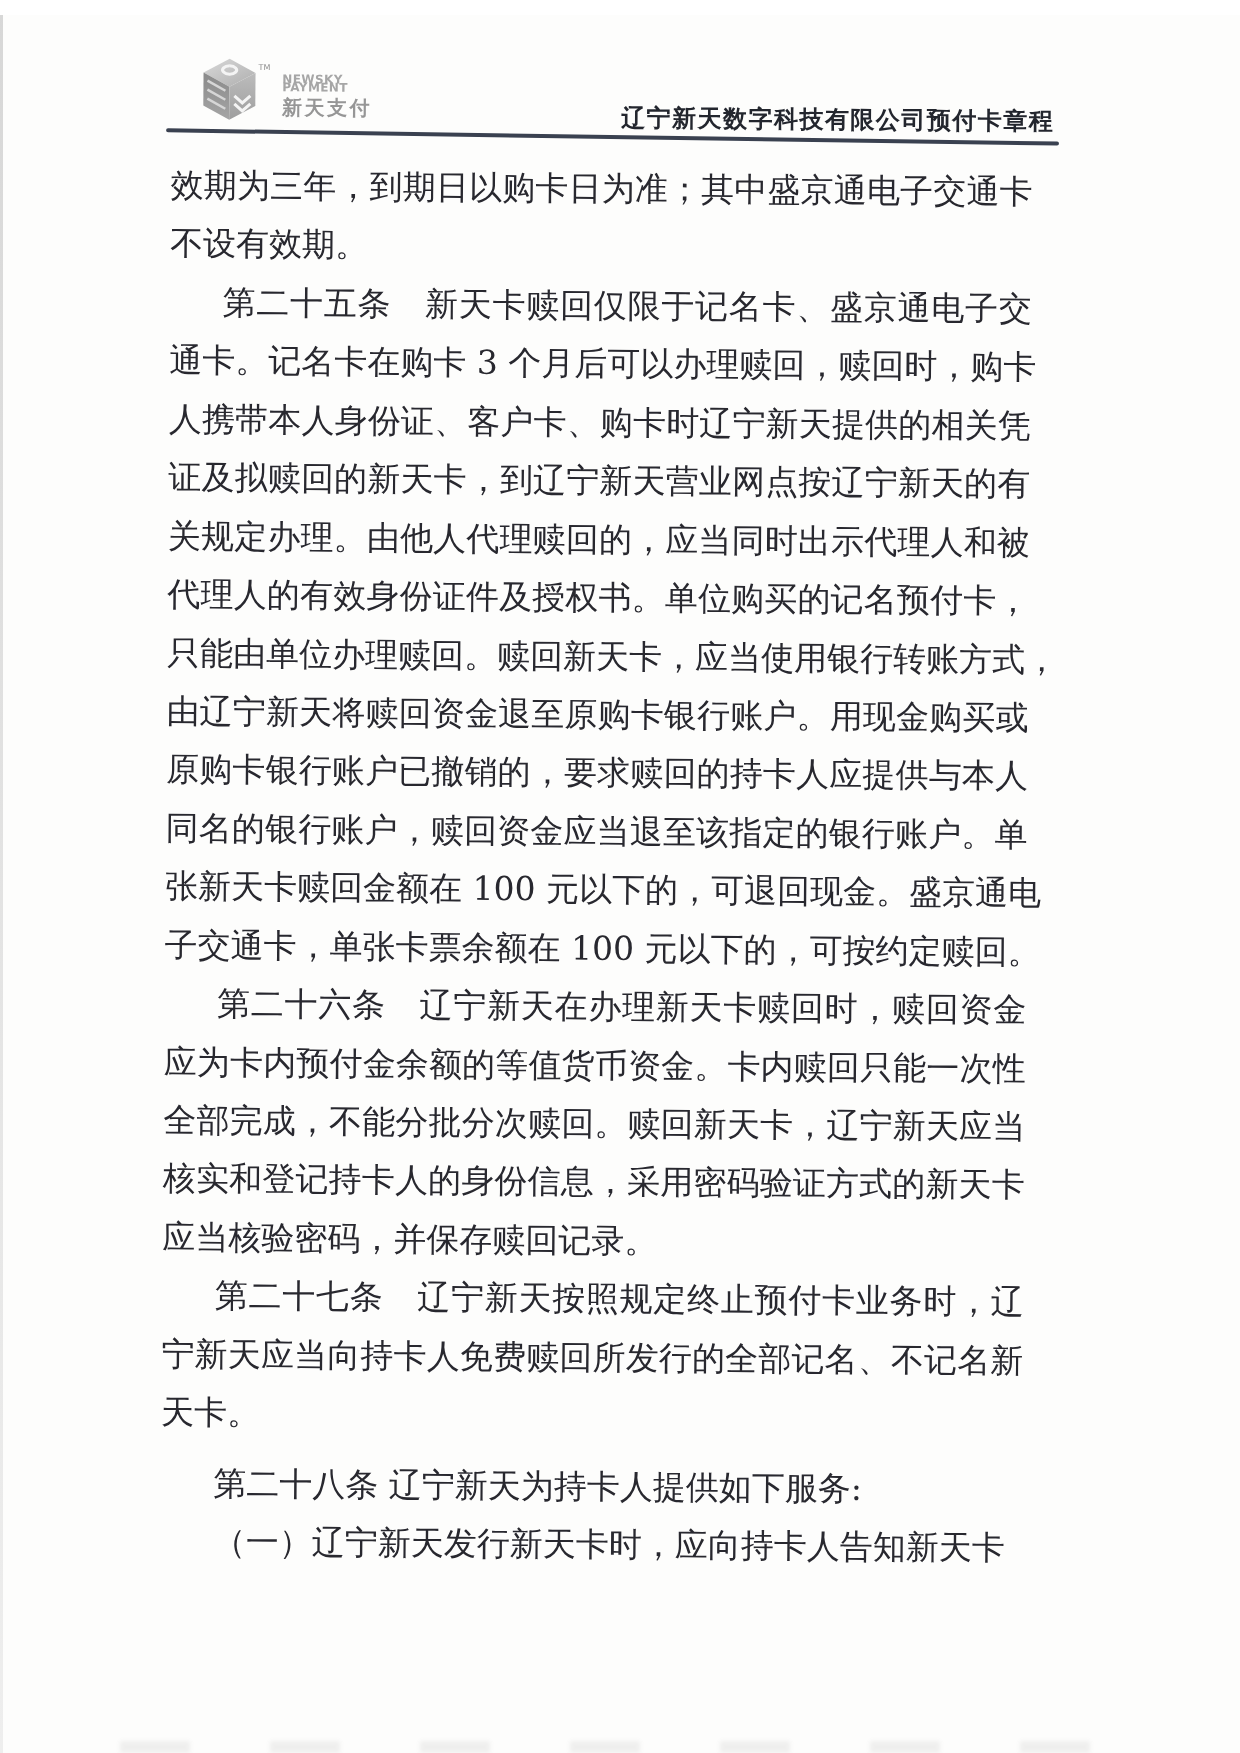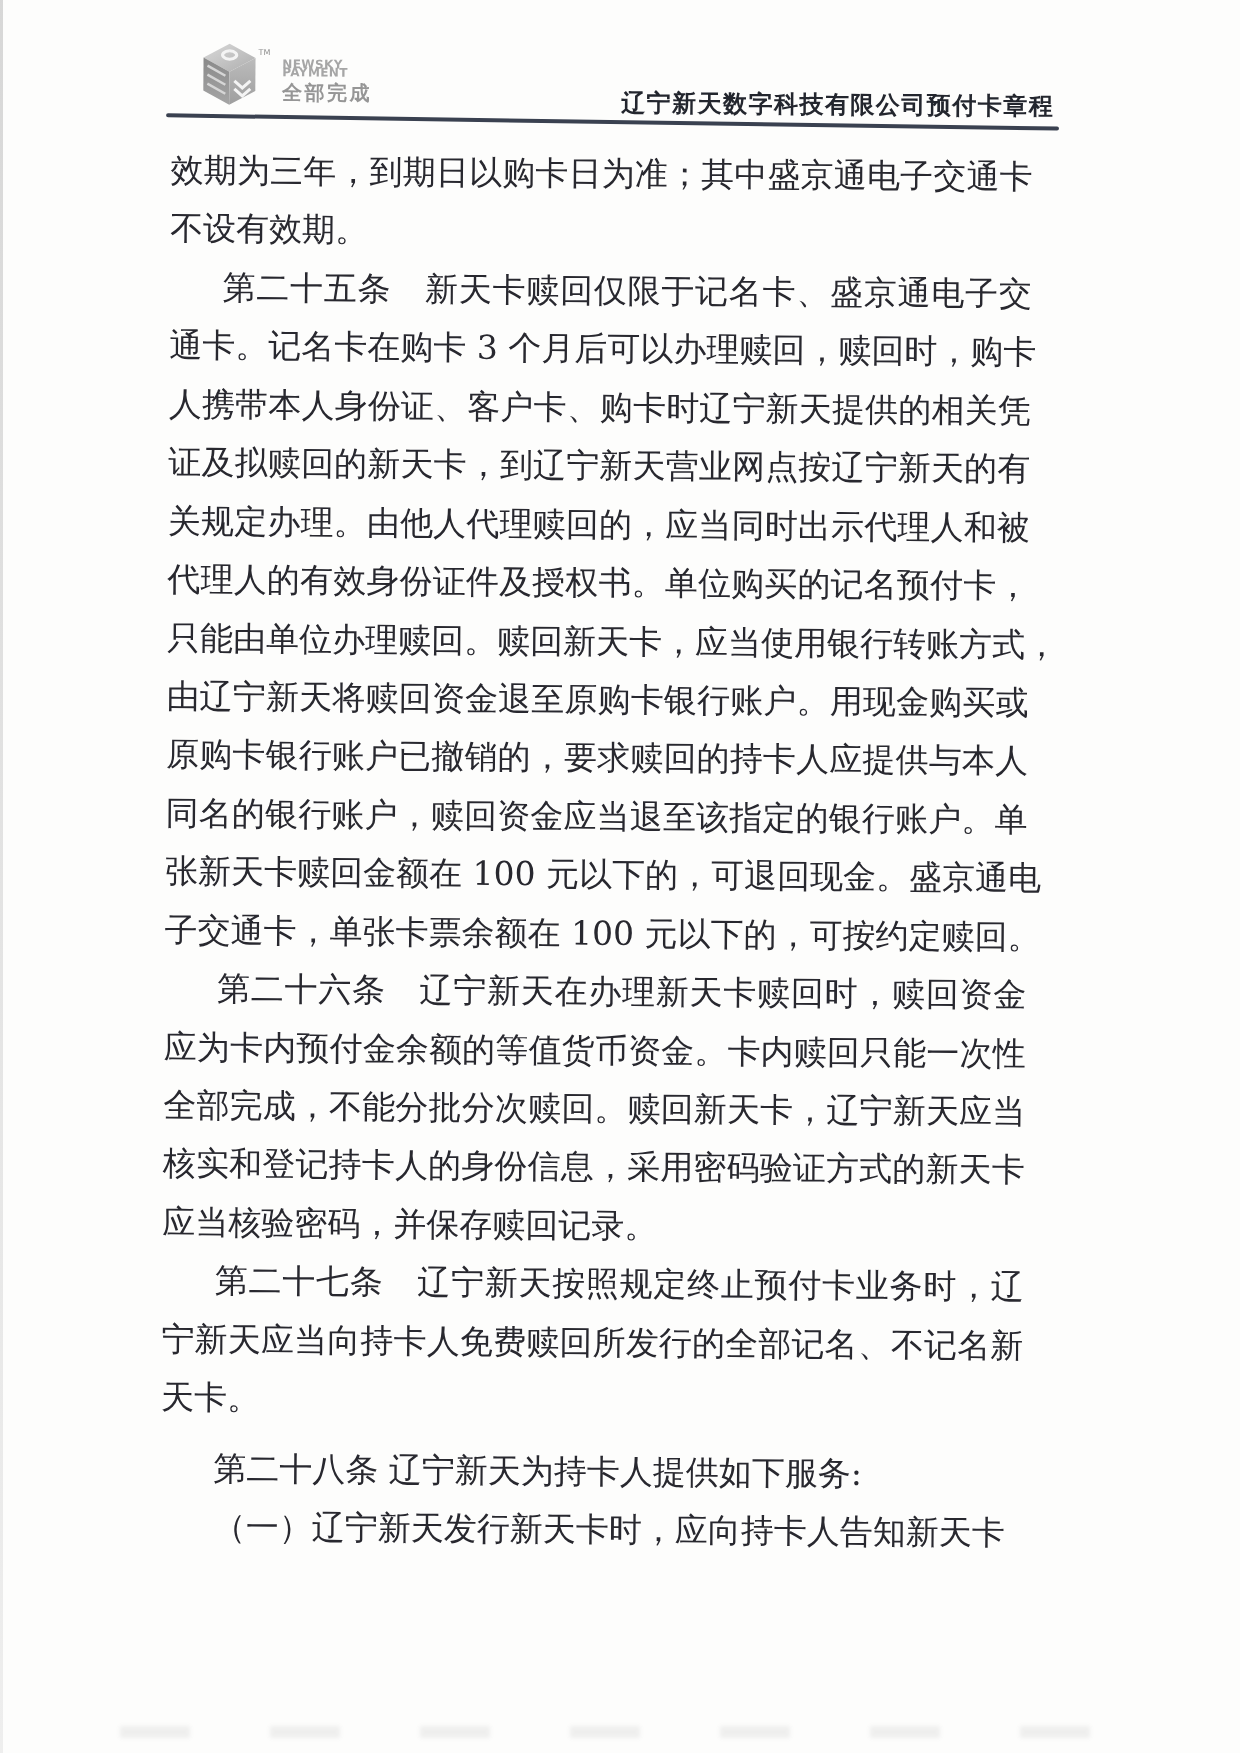--- a/index.html
+++ b/index.html
@@ -2,21 +2,21 @@
 <html><head>
 <meta charset="utf-8">
 <style>
   html,body{margin:0;padding:0;}
   body{
     width:1240px;height:1753px;
     background:#ffffff;
     overflow:hidden;position:relative;
     font-family:"DejaVu Serif","Liberation Serif",serif;
   }
-  .page{position:absolute;inset:0;background:#fdfdfc;}
+  .page{position:absolute;inset:0;background:#fdfdfc;margin-top:15px;}
   .content{position:absolute;inset:0;transform:rotate(0.45deg);transform-origin:0 0;}
 
   
   .logo{position:absolute;left:202px;top:40px;display:flex;align-items:flex-start;}
   .logo .tm{font-size:8px;color:#8f8f8f;margin:6px 0 0 1px;
     font-family:"DejaVu Sans","Liberation Sans",sans-serif;}
   .brand{margin:18px 0 0 12px;font-family:"DejaVu Sans","Liberation Sans",sans-serif;}
   .brand-en{font-size:12px;line-height:8px;color:#a6a6a6;font-weight:bold;letter-spacing:.4px;}
   .brand-cn{font-size:20px;color:#969696;font-weight:bold;letter-spacing:2.5px;margin-top:3px;}
 
@@ -77,21 +77,21 @@
         <path d="M6 24 L24 34" stroke="#d6d6d6" stroke-width="2.5" fill="none"></path>
         <path d="M6 33 L24 43" stroke="#d6d6d6" stroke-width="2.5" fill="none"></path>
         <path d="M6 42 L24 52" stroke="#d6d6d6" stroke-width="2.5" fill="none"></path>
         <path d="M33 39 L41 46 L49 39" stroke="#f4f4f4" stroke-width="3" fill="none"></path>
         <path d="M33 47 L41 54 L49 47" stroke="#f4f4f4" stroke-width="3" fill="none"></path>
       </svg>
       <span class="tm">TM</span>
       <div class="brand">
         <div class="brand-en">NEWSKY</div>
         <div class="brand-en">PAYMENT</div>
-        <div class="brand-cn">全部完成</div>
+        <div class="brand-cn">新天支付</div>
       </div>
     </div>
 
     <div class="header-title">辽宁新天数字科技有限公司预付卡章程</div>
     <div class="header-rule"></div>
 
     <div class="doc-body">
 
     <div class="line">效期为三年，到期日以购卡日为准；其中盛京通电子交通卡</div>
         <div class="line no-justify">不设有效期。</div>

